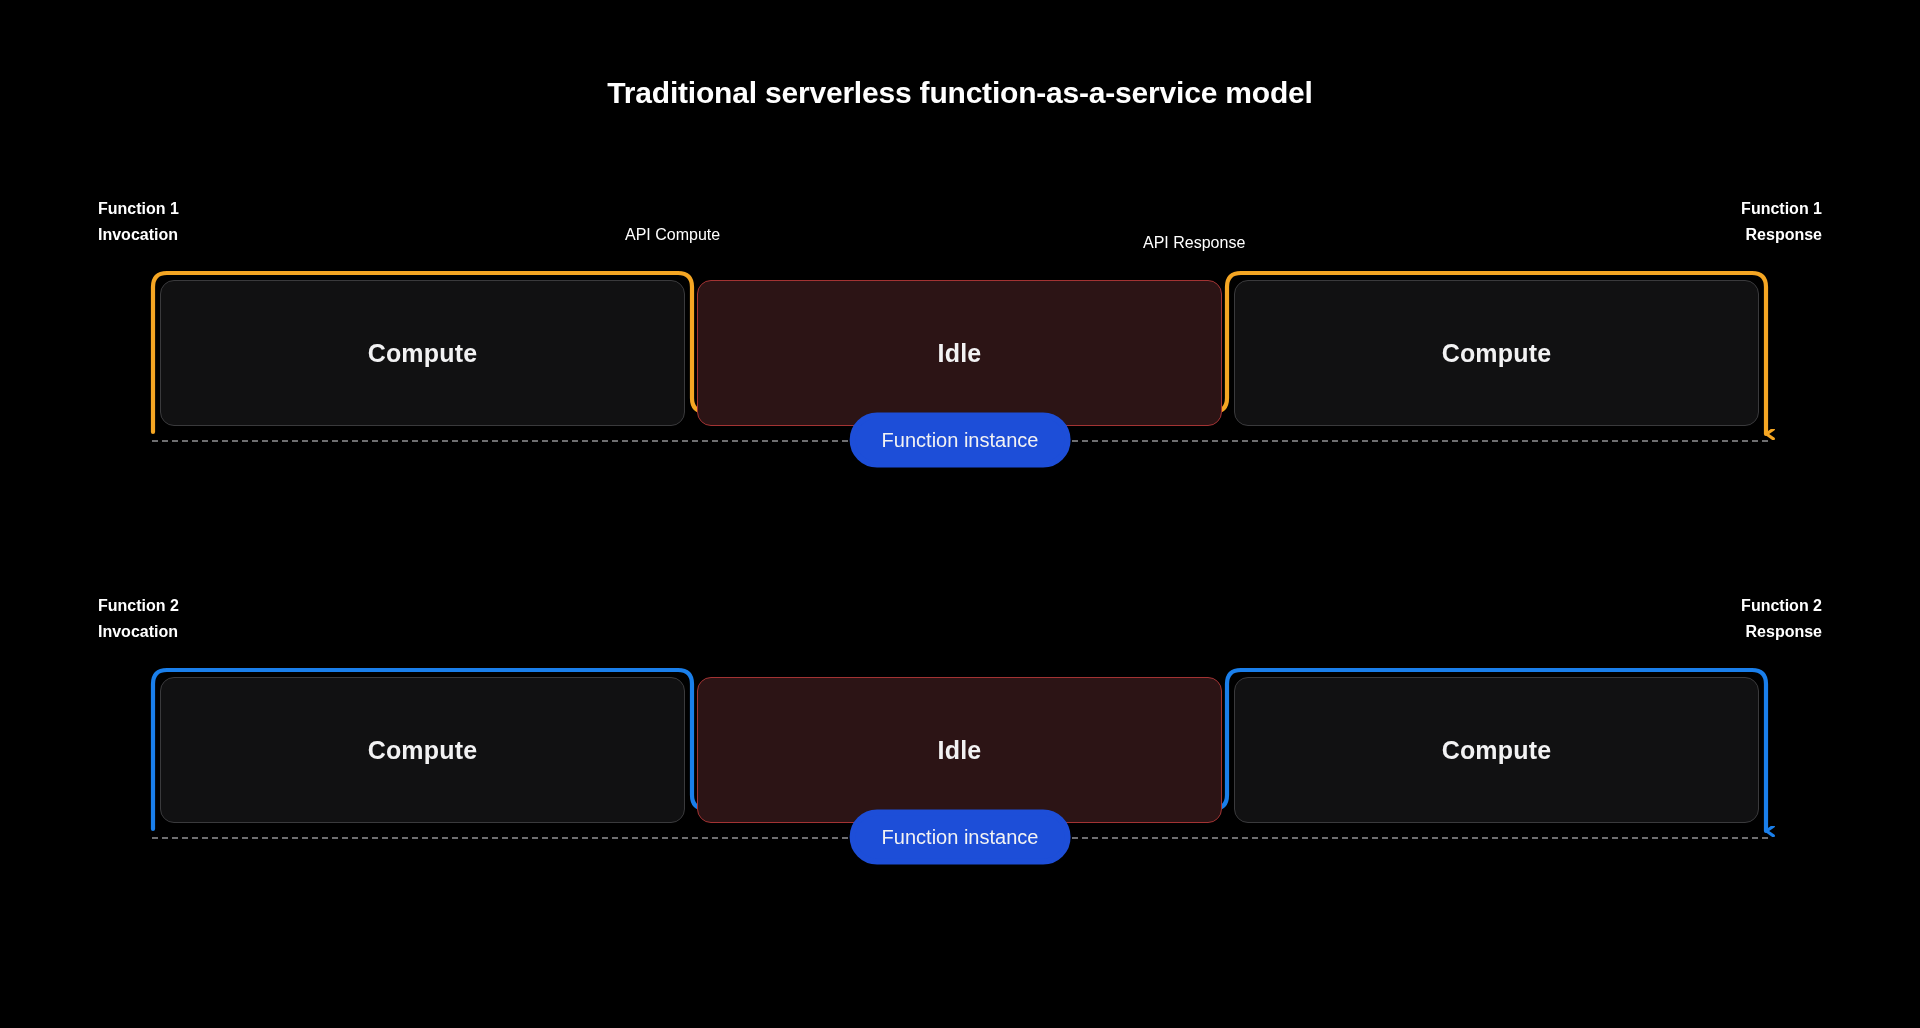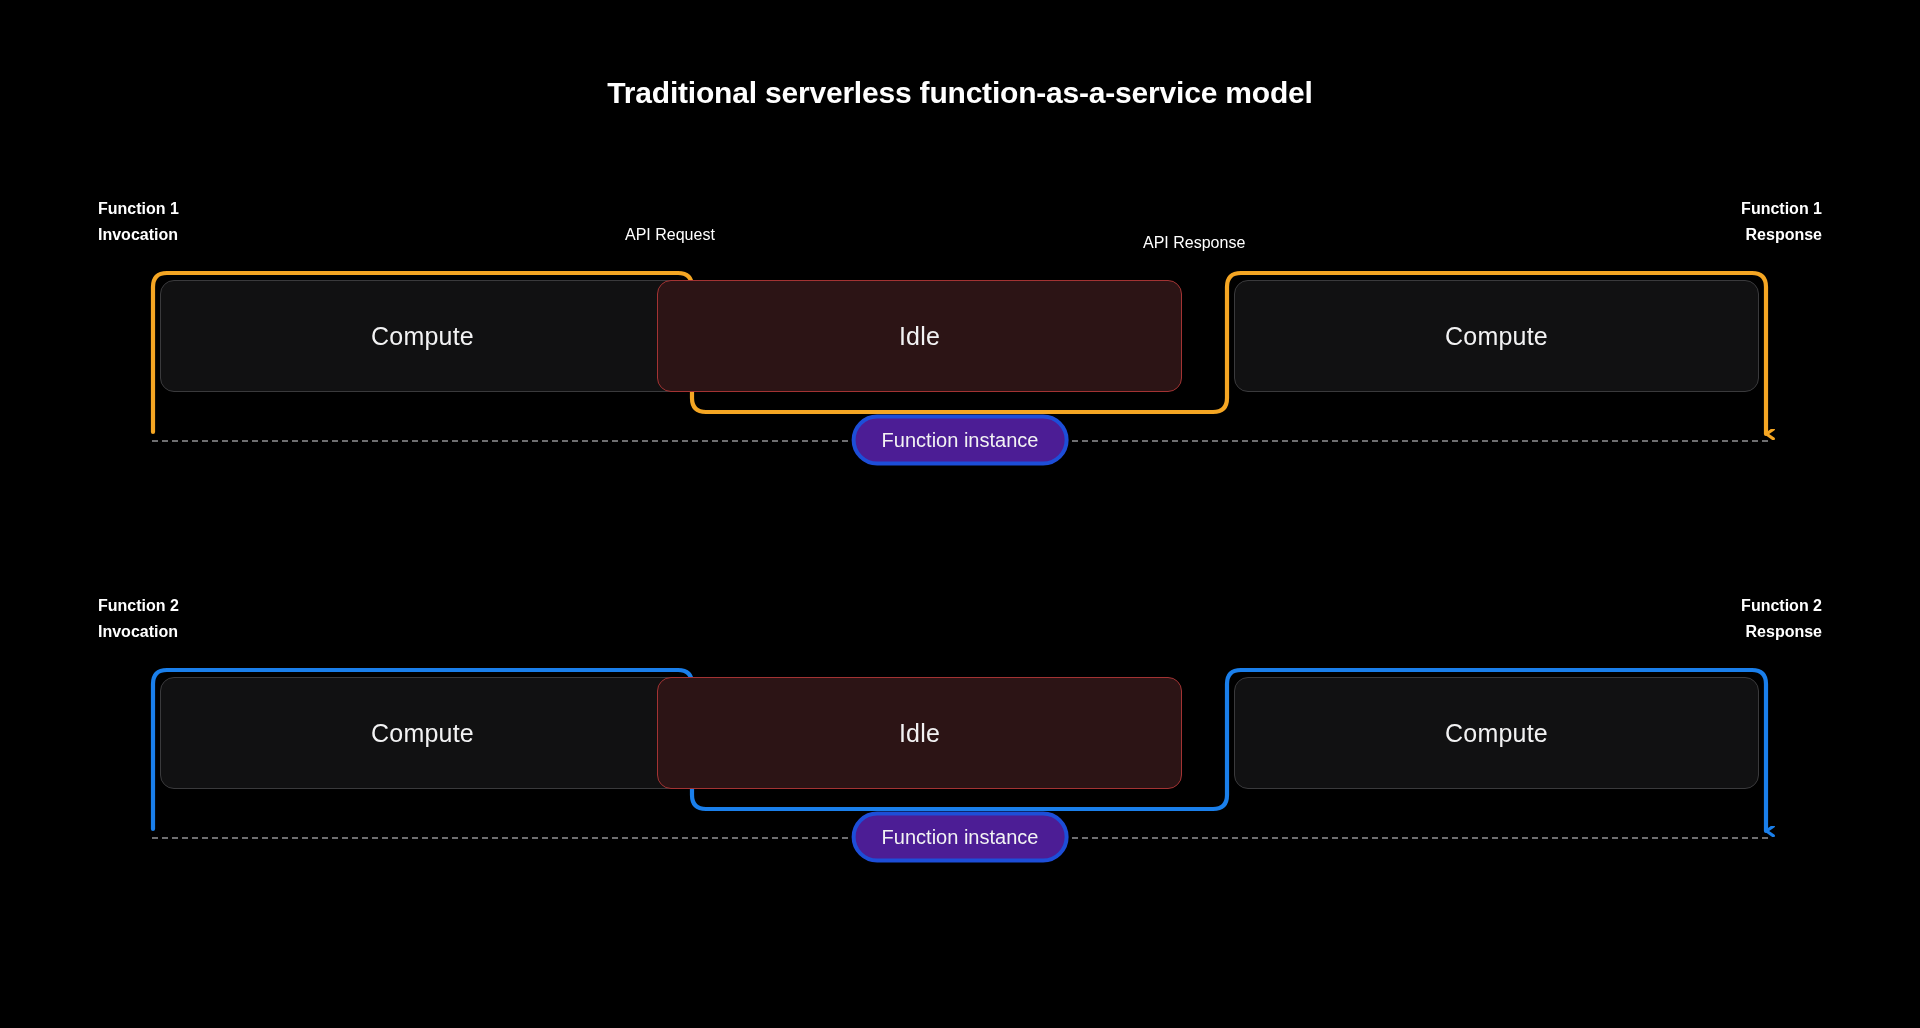--- a/index.html
+++ b/index.html
@@ -67,81 +67,81 @@
   }
 
   
   .segments {
     position: relative;
     height: 200px;
   }
   .seg {
     position: absolute;
     top: 18px;
-    height: 112px;
+    height: 146px;
     border-radius: 14px;
     display: flex;
     align-items: center;
     justify-content: center;
     font-size: 25px;
-    font-weight: normal;
+    font-weight: bold;
     letter-spacing: 0.2px;
     box-sizing: border-box;
   }
   .seg.compute {
     background: #111112;
     border: 1px solid #3a3a3c;
     color: #f2f2f3;
   }
   .seg.idle {
     background: #2c1415;
     border: 1px solid #a33333;
     color: #f2f2f3;
   }
   .seg.s1 { left: 160px;  width: 525px; }
-  .seg.s2 { left: 657px;  width: 525px; }
+  .seg.s2 { left: 697px;  width: 525px; }
   .seg.s3 { left: 1234px; width: 525px; }
 
   
   .instance-line {
     position: absolute;
     left: 152px;
     right: 152px;
     top: 178px;
     height: 0;
     border-top: 2px dashed #6e6e70;
   }
   .instance-pill {
     position: absolute;
     left: 50%;
     top: 178px;
     transform: translate(-50%, -50%);
-    background: #4c1d95;
-    border: 4px solid #1d4ed8;
+    background: #1d4ed8;
+    border: 6px solid #1d4ed8;
     border-radius: 999px;
     padding: 10px 26px 11px;
     font-size: 20px;
     line-height: 22px;
     color: #f2f2f3;
     white-space: nowrap;
   }
 </style>
 </head>
 <body>
 
 <div id="page-title">Traditional serverless function-as-a-service model</div>
 
 <div class="flow-row row-1">
 
   <div class="caption-band">
     <div class="caption cap-left">Function 1
 Invocation</div>
     <div class="caption cap-right">Function 1
 Response</div>
-    <div class="caption cap-mid-left">API Request</div>
+    <div class="caption cap-mid-left">API Compute</div>
     <div class="caption cap-mid-right">API Response</div>
   </div>
 
   <div class="segments">
 
     <svg class="bracket-svg" viewBox="0 0 1920 200">
       <defs>
         <marker id="arrow-orange" markerWidth="11" markerHeight="11" refX="5" refY="8.5" orient="auto" markerUnits="userSpaceOnUse">
           <path d="M0.2,1.2 L5,8 L9.8,1.2" fill="none" stroke="#F5A623" stroke-width="3.2" stroke-linecap="round" stroke-linejoin="round"></path>
         </marker>

